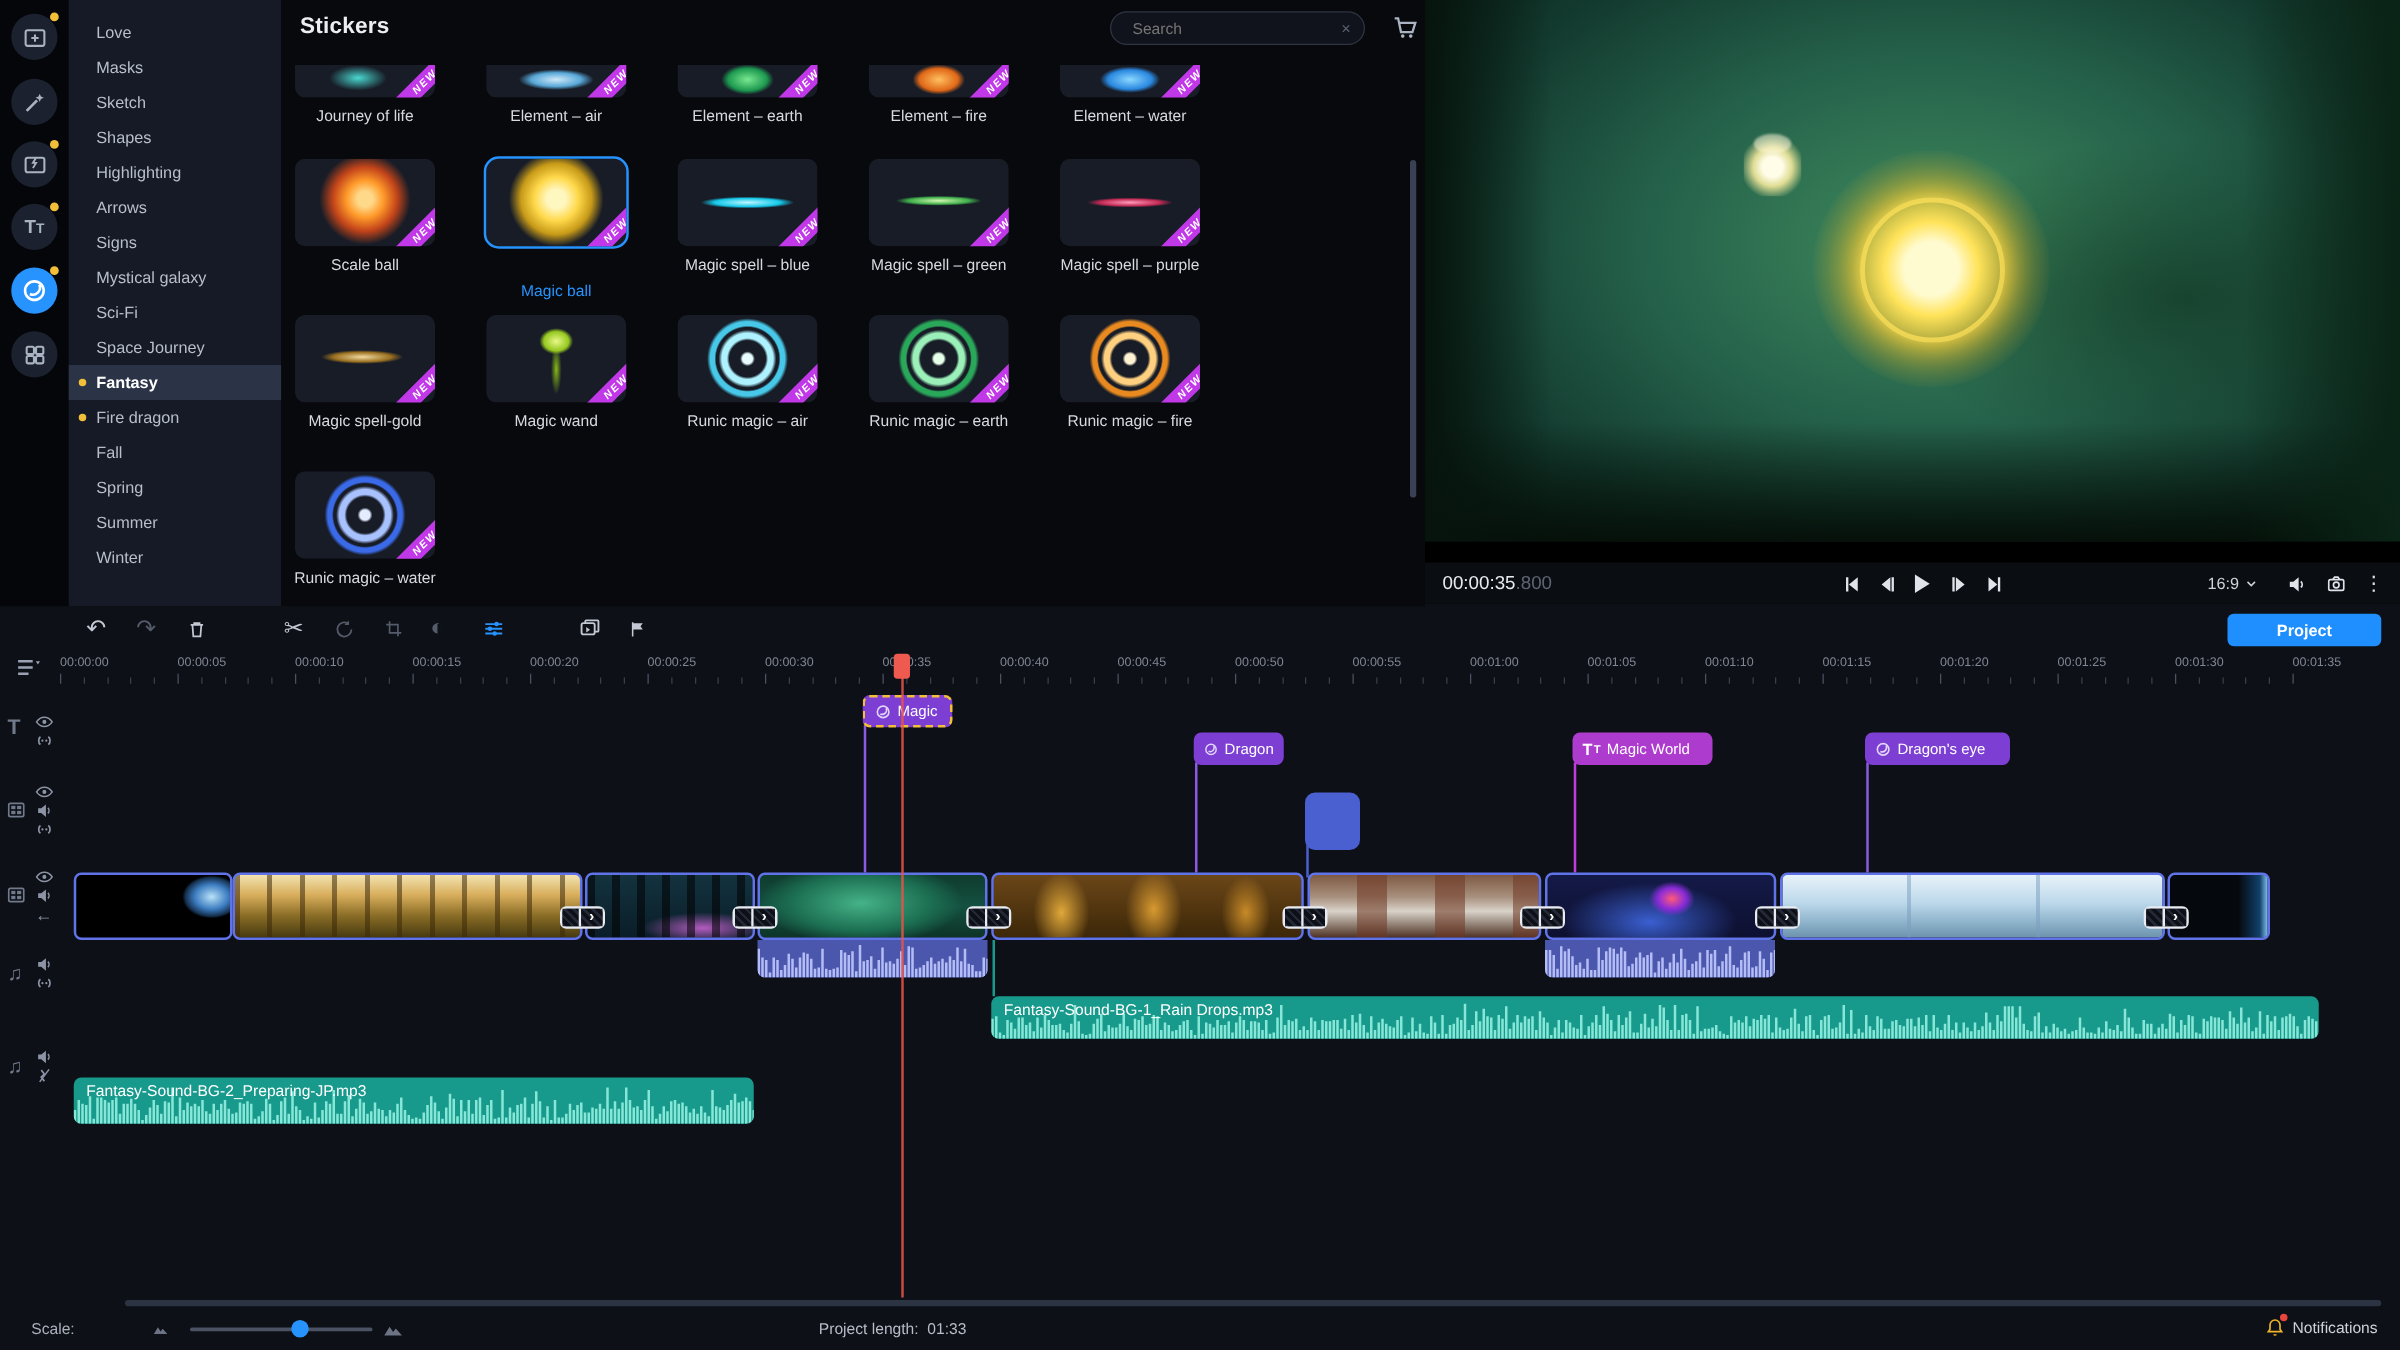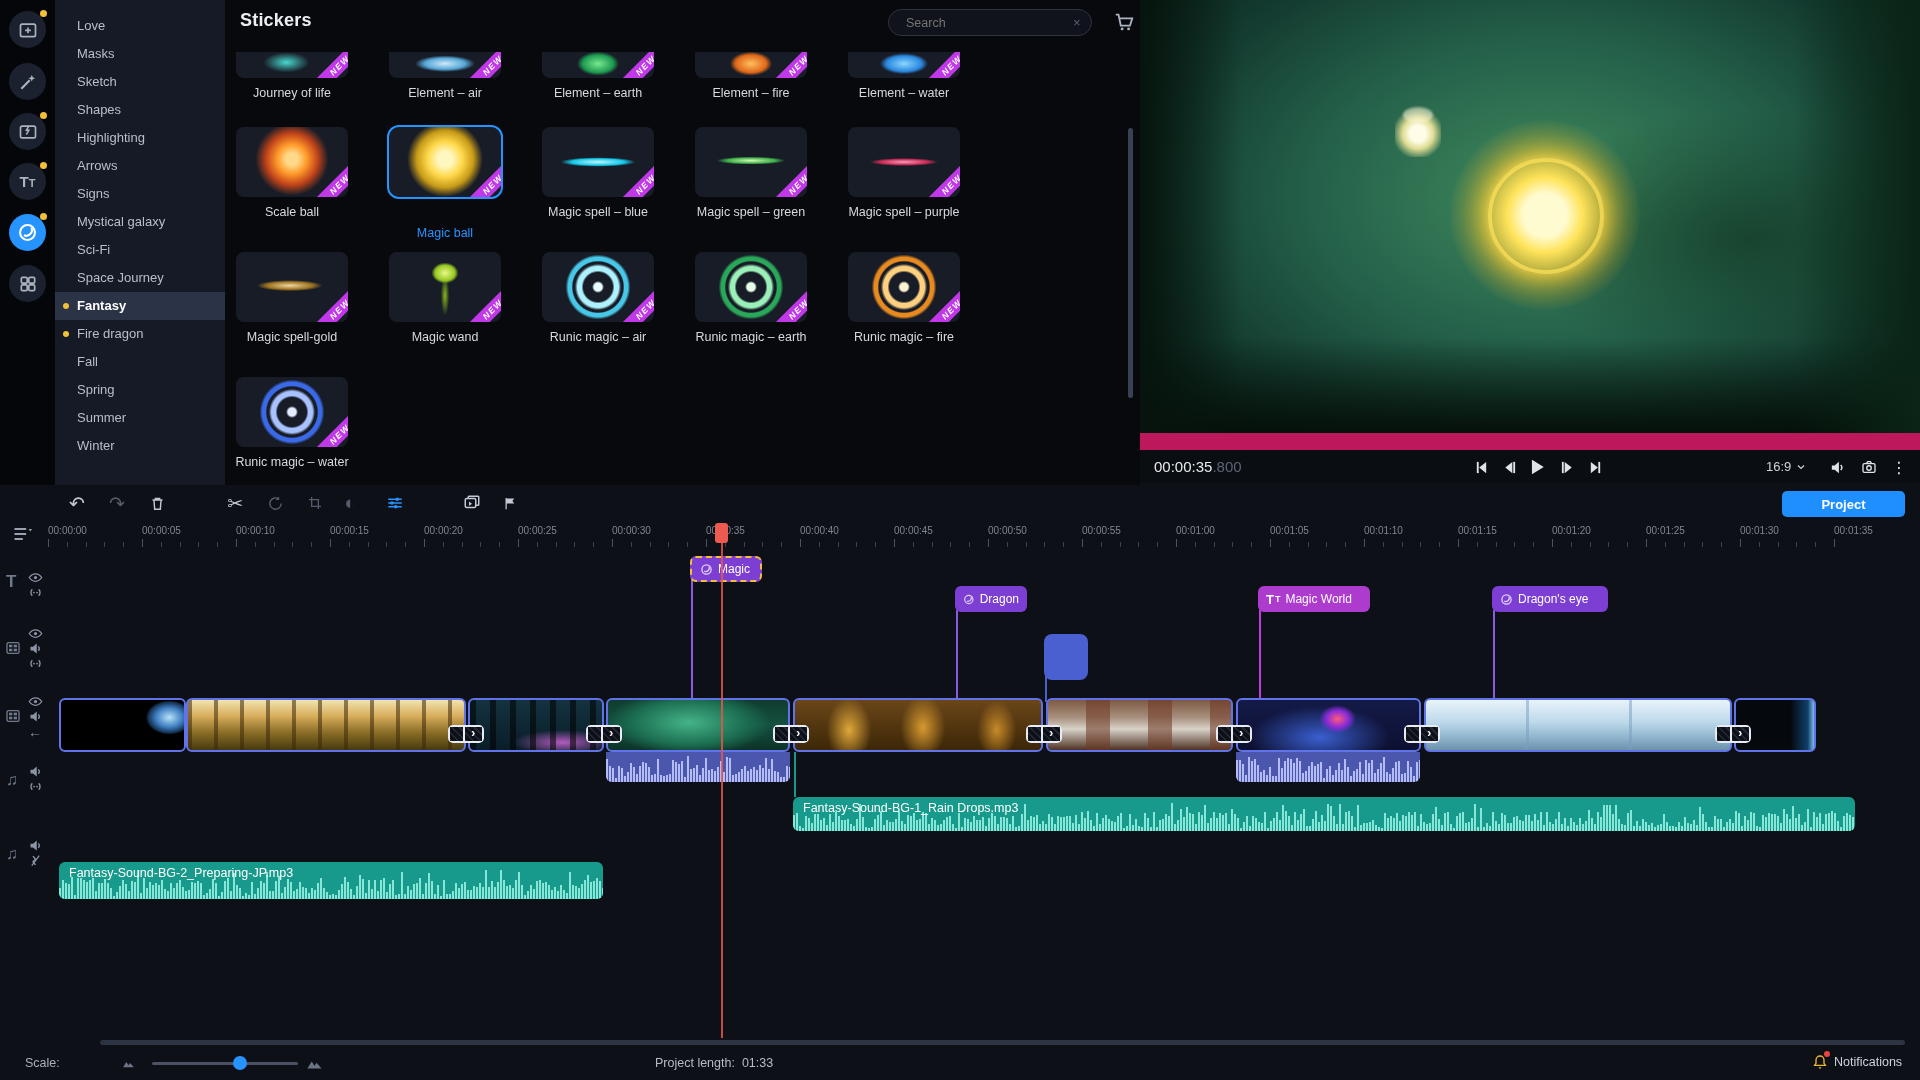--- a/index.html
+++ b/index.html
@@ -44,21 +44,21 @@
   .art-rune-air{background:radial-gradient(circle at 50% 50%,#e8fcff 0 6%,rgba(0,0,0,0) 9% 22%,#aef2ff 25% 31%,rgba(0,0,0,0) 35% 38%,#48c8e8 40% 45%,rgba(0,0,0,0) 49%),#171c27;}
   .art-rune-earth{background:radial-gradient(circle at 50% 50%,#e6ffe9 0 6%,rgba(0,0,0,0) 9% 22%,#9af0b8 25% 31%,rgba(0,0,0,0) 35% 38%,#2aa85a 40% 45%,rgba(0,0,0,0) 49%),#171c27;}
   .art-rune-fire{background:radial-gradient(circle at 50% 50%,#fff2d2 0 6%,rgba(0,0,0,0) 9% 22%,#ffd080 25% 31%,rgba(0,0,0,0) 35% 38%,#e88a20 40% 45%,rgba(0,0,0,0) 49%),#171c27;}
   .art-rune-water{background:radial-gradient(circle at 50% 50%,#e4ecff 0 6%,rgba(0,0,0,0) 9% 22%,#a8c2ff 25% 31%,rgba(0,0,0,0) 35% 38%,#3a6ae8 40% 45%,rgba(0,0,0,0) 49%),#171c27;}
   .art-crystals{background:radial-gradient(32px 14px at 45% 40%,#4ad8d0,rgba(0,0,0,0) 72%),#171c27;}
   .art-el-air{background:radial-gradient(40px 11px at 50% 45%,#cfe8f8,#58a8d8 50%,rgba(0,0,0,0) 75%),#171c27;}
   .art-el-earth{background:radial-gradient(28px 16px at 50% 45%,#7ae890,#1d9a50 55%,rgba(0,0,0,0) 75%),#171c27;}
   .art-el-fire{background:radial-gradient(28px 16px at 50% 45%,#ffc060,#e06818 55%,rgba(0,0,0,0) 75%),#171c27;}
   .art-el-water{background:radial-gradient(32px 14px at 50% 45%,#8ad8ff,#2a88e0 55%,rgba(0,0,0,0) 75%),#171c27;}
   
-  #preview{left:1140px;top:0;width:780px;height:483px;background:#be185d;}
+  #preview{left:1140px;top:0;width:780px;height:483px;background:#000000;}
   #pvideo{left:0;top:0;width:780px;height:433px;overflow:hidden;
     background:
       linear-gradient(90deg,#06140d 0%,rgba(0,0,0,0) 13% 84%,#0a2416 100%),
       linear-gradient(0deg,#051009 0%,rgba(0,0,0,0) 22%),
       radial-gradient(300px 160px at 78% 55%,rgba(20,60,40,.8),rgba(0,0,0,0) 80%),
       radial-gradient(520px 340px at 52% 45%,#3f8a5c,#24604a 45%,#143c30 75%,#0a241c 100%);}
   #orb{left:310px;top:120px;width:190px;height:190px;border-radius:50%;
     background:radial-gradient(circle,#fffbd0 0 16%,#ffe35a 28%,rgba(255,200,40,.55) 46%,rgba(255,190,30,.18) 62%,rgba(0,0,0,0) 72%);}
   #orb:after{content:"";position:absolute;left:38px;top:38px;width:108px;height:108px;border-radius:50%;
     border:4px solid rgba(255,225,90,.75);box-shadow:0 0 18px rgba(255,220,80,.8);}

